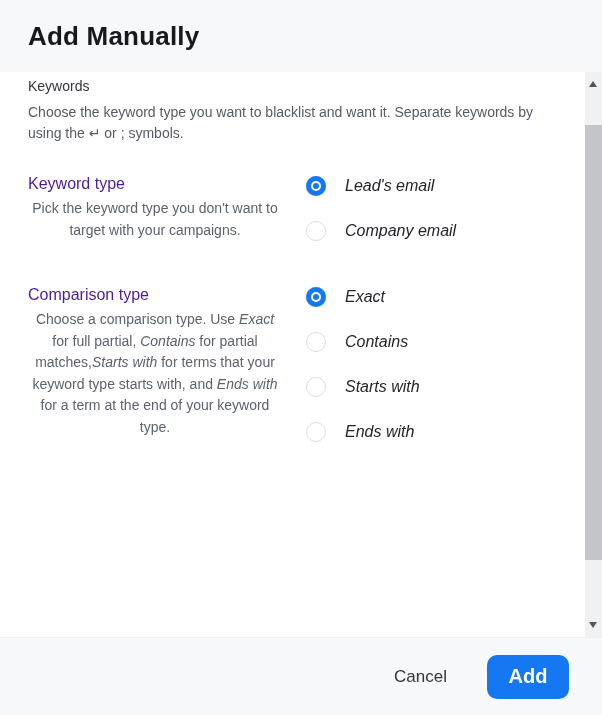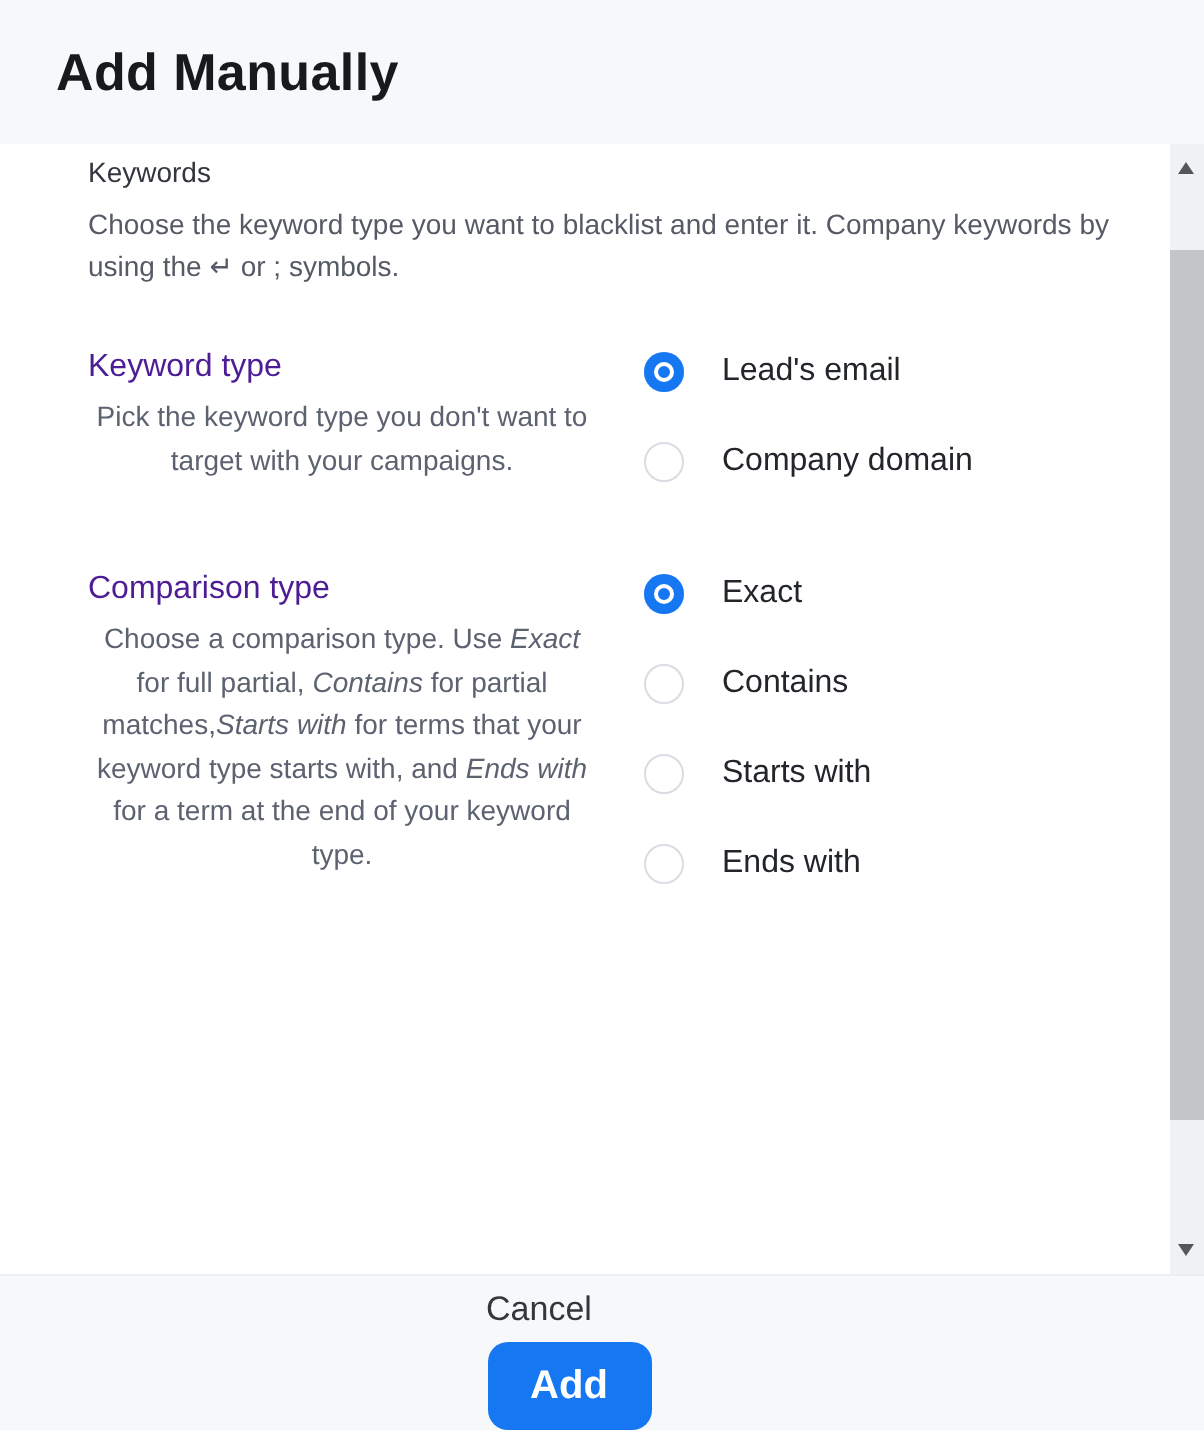--- a/index.html
+++ b/index.html
@@ -9,21 +9,21 @@
     overflow:hidden; color:#22252a;
   }
   
   .modal-header {
     position:absolute; top:0; left:0; width:602px; height:72px;
     background:#f7f8fa; display:flex; align-items:center; padding-left:28px;
   }
   .modal-title { font-size:26px; font-weight:bold; color:#17191d; letter-spacing:.2px; }
   
   .modal-body {
-    position:absolute; top:72px; left:16px; width:585px; height:565px;
+    position:absolute; top:72px; left:0; width:585px; height:565px;
     background:#fff; overflow:hidden; padding:6px 37px 0 28px;
   }
   .field-label { font-size:14px; color:#33363c; }
   .keywords-box {
     margin-top:8px; height:202px; background:#eef1f5;
     border:1px solid #e3e7ed; border-radius:12px; padding:24px 22px;
     cursor:text;
   }
   .chip {
     display:inline-flex; align-items:center; background:#cbdffb;
@@ -33,21 +33,21 @@
   .placeholder { margin-top:19px; font-size:16px; color:#9ba1ac; }
   .helper-text { margin-top:8px; font-size:14px; line-height:21px; color:#555a65; width:522px; }
   
   .section { display:flex; }
   .section-keyword-type { margin-top:31px; }
   .section-comparison-type { margin-top:45px; }
   .section-left { width:278px; flex:0 0 278px; }
   .section-title { font-size:16px; font-weight:500; color:#4c1d95; }
   .section-desc { margin-top:5px; font-size:14px; line-height:21.5px; color:#5c6270; width:254px;text-align:center; }
   .section-desc em { font-style:italic; }
-  .section-right { flex:1; padding-top:1px; }
+  .section-right { flex:1; padding-top:1px;font-style:italic; }
   .radio-row { display:flex; align-items:center; margin-bottom:25px; cursor:pointer; }
   .radio-row:last-child { margin-bottom:0; }
   .radio {
     width:20px; height:20px; border-radius:50%; background:#fff;
     border:1px solid #d9dce2; flex:0 0 20px;
   }
   .radio.checked {
     border:none; background:var(--accent,#1677F2);
     box-shadow: inset 0 0 0 5px var(--accent,#1677F2), inset 0 0 0 7px #fff;
   }
@@ -58,21 +58,21 @@
     background:#f0f1f3;
   }
   .scroll-thumb { position:absolute; top:53px; left:0; width:17px; height:435px; background:#c3c5c9; }
   .scroll-up, .scroll-down { position:absolute; left:4px; width:0; height:0; cursor:pointer; }
   .scroll-up  { top:9px;    border-left:4.5px solid transparent; border-right:4.5px solid transparent; border-bottom:6px solid #54565a; }
   .scroll-down{ bottom:9px; border-left:4.5px solid transparent; border-right:4.5px solid transparent; border-top:6px solid #54565a; }
   
   .modal-footer {
     position:absolute; top:637px; left:0; width:602px; height:78px;
     background:#f7f8fa; border-top:1px solid #eceef2;
-    display:flex; align-items:center; justify-content:flex-end; padding-right:33px;flex-direction:column;
+    display:flex; align-items:center; justify-content:flex-end; padding-right:33px;
   }
   .cancel-btn {
     background:none; border:none; font-family:inherit; font-size:17px; color:#33363c;
     margin-right:30px; cursor:pointer; padding:6px 10px;
   }
   .add-btn {
     background:var(--accent,#1677F2); border:none; border-radius:10px;
     width:82px; height:44px; font-family:inherit; font-size:20px; font-weight:600;
     color:#fff; cursor:pointer;
   }
@@ -84,35 +84,35 @@
 
   <div class="modal-header">
     <div class="modal-title">Add Manually</div>
   </div>
 
   <div class="modal-body">
 
     <div class="field-label">Keywords</div>
 
 
-    <div class="helper-text">Choose the keyword type you want to blacklist and enter it. Company keywords by using the ↵ or ; symbols.</div>
+    <div class="helper-text">Choose the keyword type you want to blacklist and want it. Separate keywords by using the ↵ or ; symbols.</div>
 
     <div class="section section-keyword-type">
       <div class="section-left">
         <div class="section-title">Keyword type</div>
         <div class="section-desc">Pick the keyword type you don't want to target with your campaigns.</div>
       </div>
       <div class="section-right">
         <div class="radio-row">
           <span class="radio checked"></span>
           <span class="radio-label">Lead's email</span>
         </div>
         <div class="radio-row">
           <span class="radio"></span>
-          <span class="radio-label">Company domain</span>
+          <span class="radio-label">Company email</span>
         </div>
       </div>
     </div>
 
     <div class="section section-comparison-type">
       <div class="section-left">
         <div class="section-title">Comparison type</div>
         <div class="section-desc"><span>Choose a comparison type. Use </span><em>Exact</em><span> for full partial, </span><em>Contains</em><span> for partial matches,</span><em>Starts with</em><span> for terms that your keyword type starts with, and </span><em>Ends with</em><span> for a term at the end of your keyword type.</span></div>
       </div>
       <div class="section-right">

